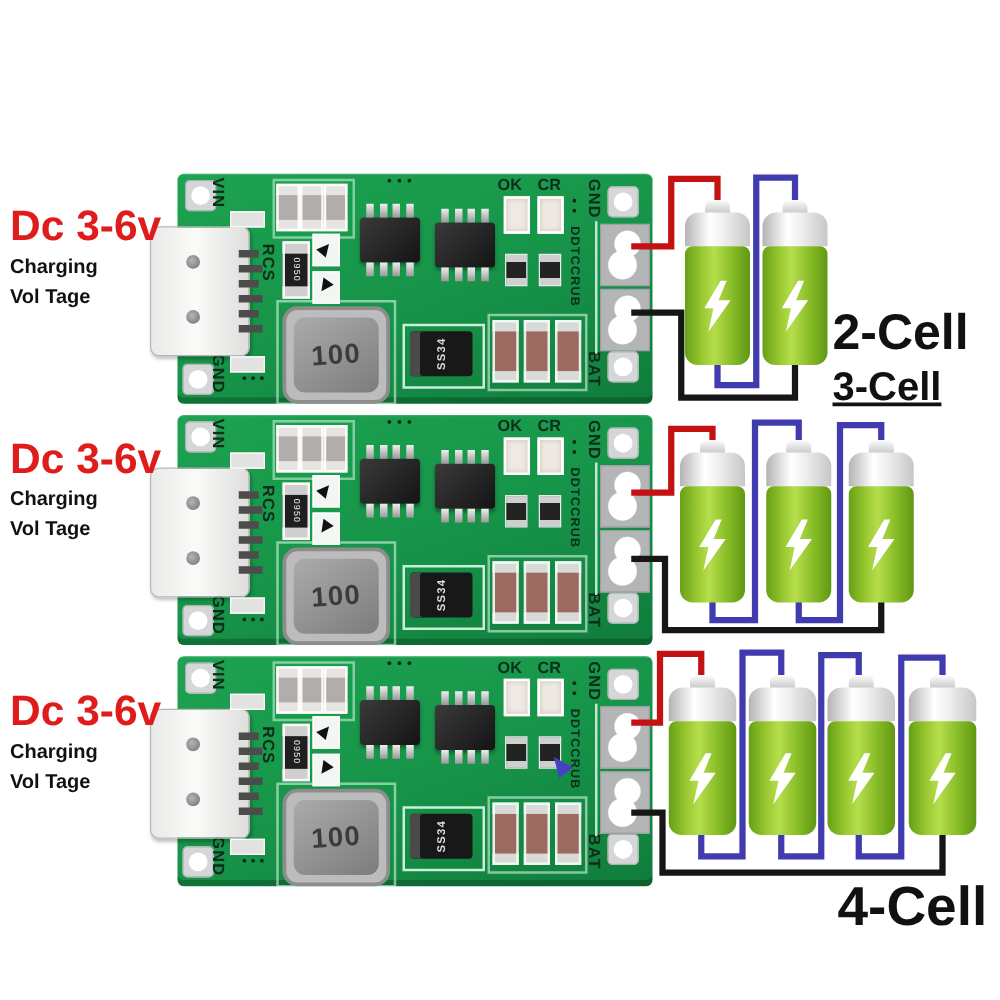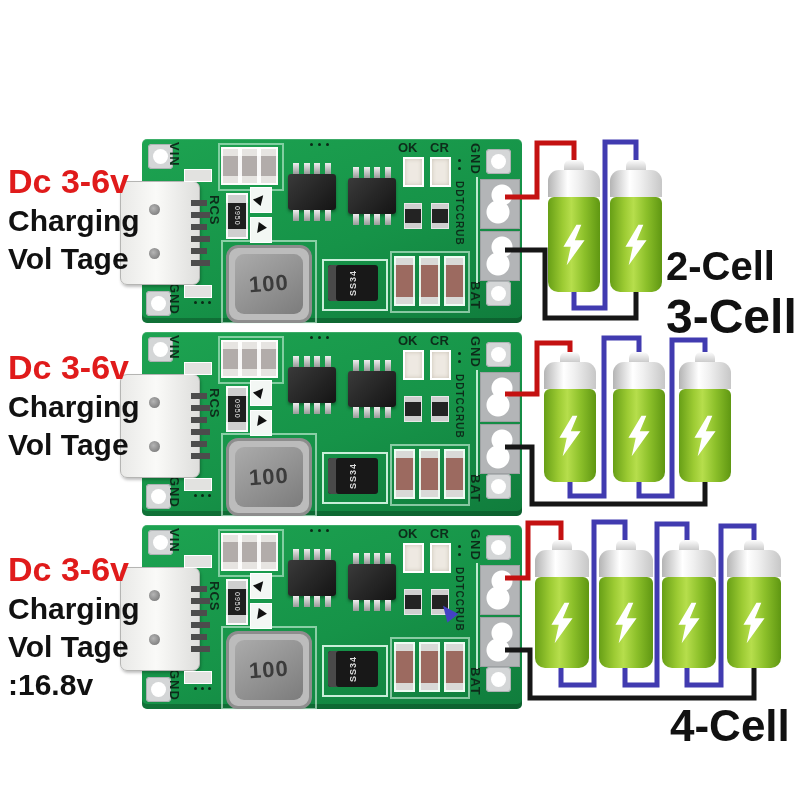--- a/index.html
+++ b/index.html
@@ -84,21 +84,21 @@
   
   #wires{position:absolute;left:0;top:0;z-index:5;pointer-events:none;}
   #wires polyline{fill:none;stroke-width:5px;}
   .w-red{stroke:var(--wire_red,#c41111);}
   .w-blue{stroke:var(--wire_blue,#413bb0);}
   .w-black{stroke:var(--wire_black,#161616);}
 
   
   .caption{position:absolute;left:8px;z-index:7;line-height:1;}
   .cap-red{font-size:34px;font-weight:bold;color:var(--label_red,#e01b1b);letter-spacing:0;}
-  .cap-black{font-size:30px;font-weight:bold;color:#111;margin-top:8px;}
+  .cap-black{font-size:16px;font-weight:bold;color:#111;margin-top:8px;}
   .cell-label{position:absolute;z-index:7;font-weight:bold;color:#111;line-height:1;}
 
   .blue-arrow{position:absolute;width:0;height:0;z-index:4;
               border-left:7px solid transparent;border-right:7px solid transparent;
               border-bottom:16px solid #4442c4;transform:rotate(-38deg);}
 </style>
 </head>
 <body>
 
 <div id="stage">
@@ -130,21 +130,20 @@
   <div class="caption" style="top:350px;">
     <div class="cap-red">Dc 3-6v</div>
     <div class="cap-black">Charging</div>
     <div class="cap-black">Vol Tage</div>
   </div>
 
   <div class="caption" style="top:552px;">
     <div class="cap-red">Dc 3-6v</div>
     <div class="cap-black">Charging</div>
     <div class="cap-black">Vol Tage</div>
-    <div class="cap-black">:16.8v</div>
   </div>
 
   <div class="battery" style="left:548px;top:160px;width:52px;height:132px;">
     <div class="bat-nub"></div>
       <div class="bat-cap"></div>
     <div class="bat-body">
         <svg width="26" height="46" viewBox="0 0 32 52">
           <polygon points="19,1 3,28 12,28 7,51 29,20 17,20 25,1" fill="#fff"></polygon>
         </svg>
       </div>
@@ -218,21 +217,21 @@
     <div class="bat-nub"></div>
       <div class="bat-cap"></div>
     <div class="bat-body">
         <svg width="26" height="44" viewBox="0 0 32 52">
           <polygon points="19,1 3,28 12,28 7,51 29,20 17,20 25,1" fill="#fff"></polygon>
         </svg>
       </div>
   </div>
 
   <div class="cell-label" style="left:666px;top:246px;font-size:40px;text-align:right;">2-Cell</div>
-  <div class="cell-label" style="left:666px;top:293px;font-size:48px;">3-Cell</div>
+  <div class="cell-label" style="left:666px;top:293px;font-size:32px;text-decoration:underline;">3-Cell</div>
   <div class="cell-label" style="left:670px;top:704px;font-size:44px;">4-Cell</div>
 
   <div class="blue-arrow" style="left:441px;top:604px;"></div>
 
 <div class="board" style="top: 139px;">
 
     <div class="hole" style="left:6px;top:5px;"></div>
     <div class="hole" style="left:4px;top:152px;"></div>
     <div class="hole" style="left:344px;top:10px;"></div>
     <div class="hole" style="left:344px;top:142px;"></div>

